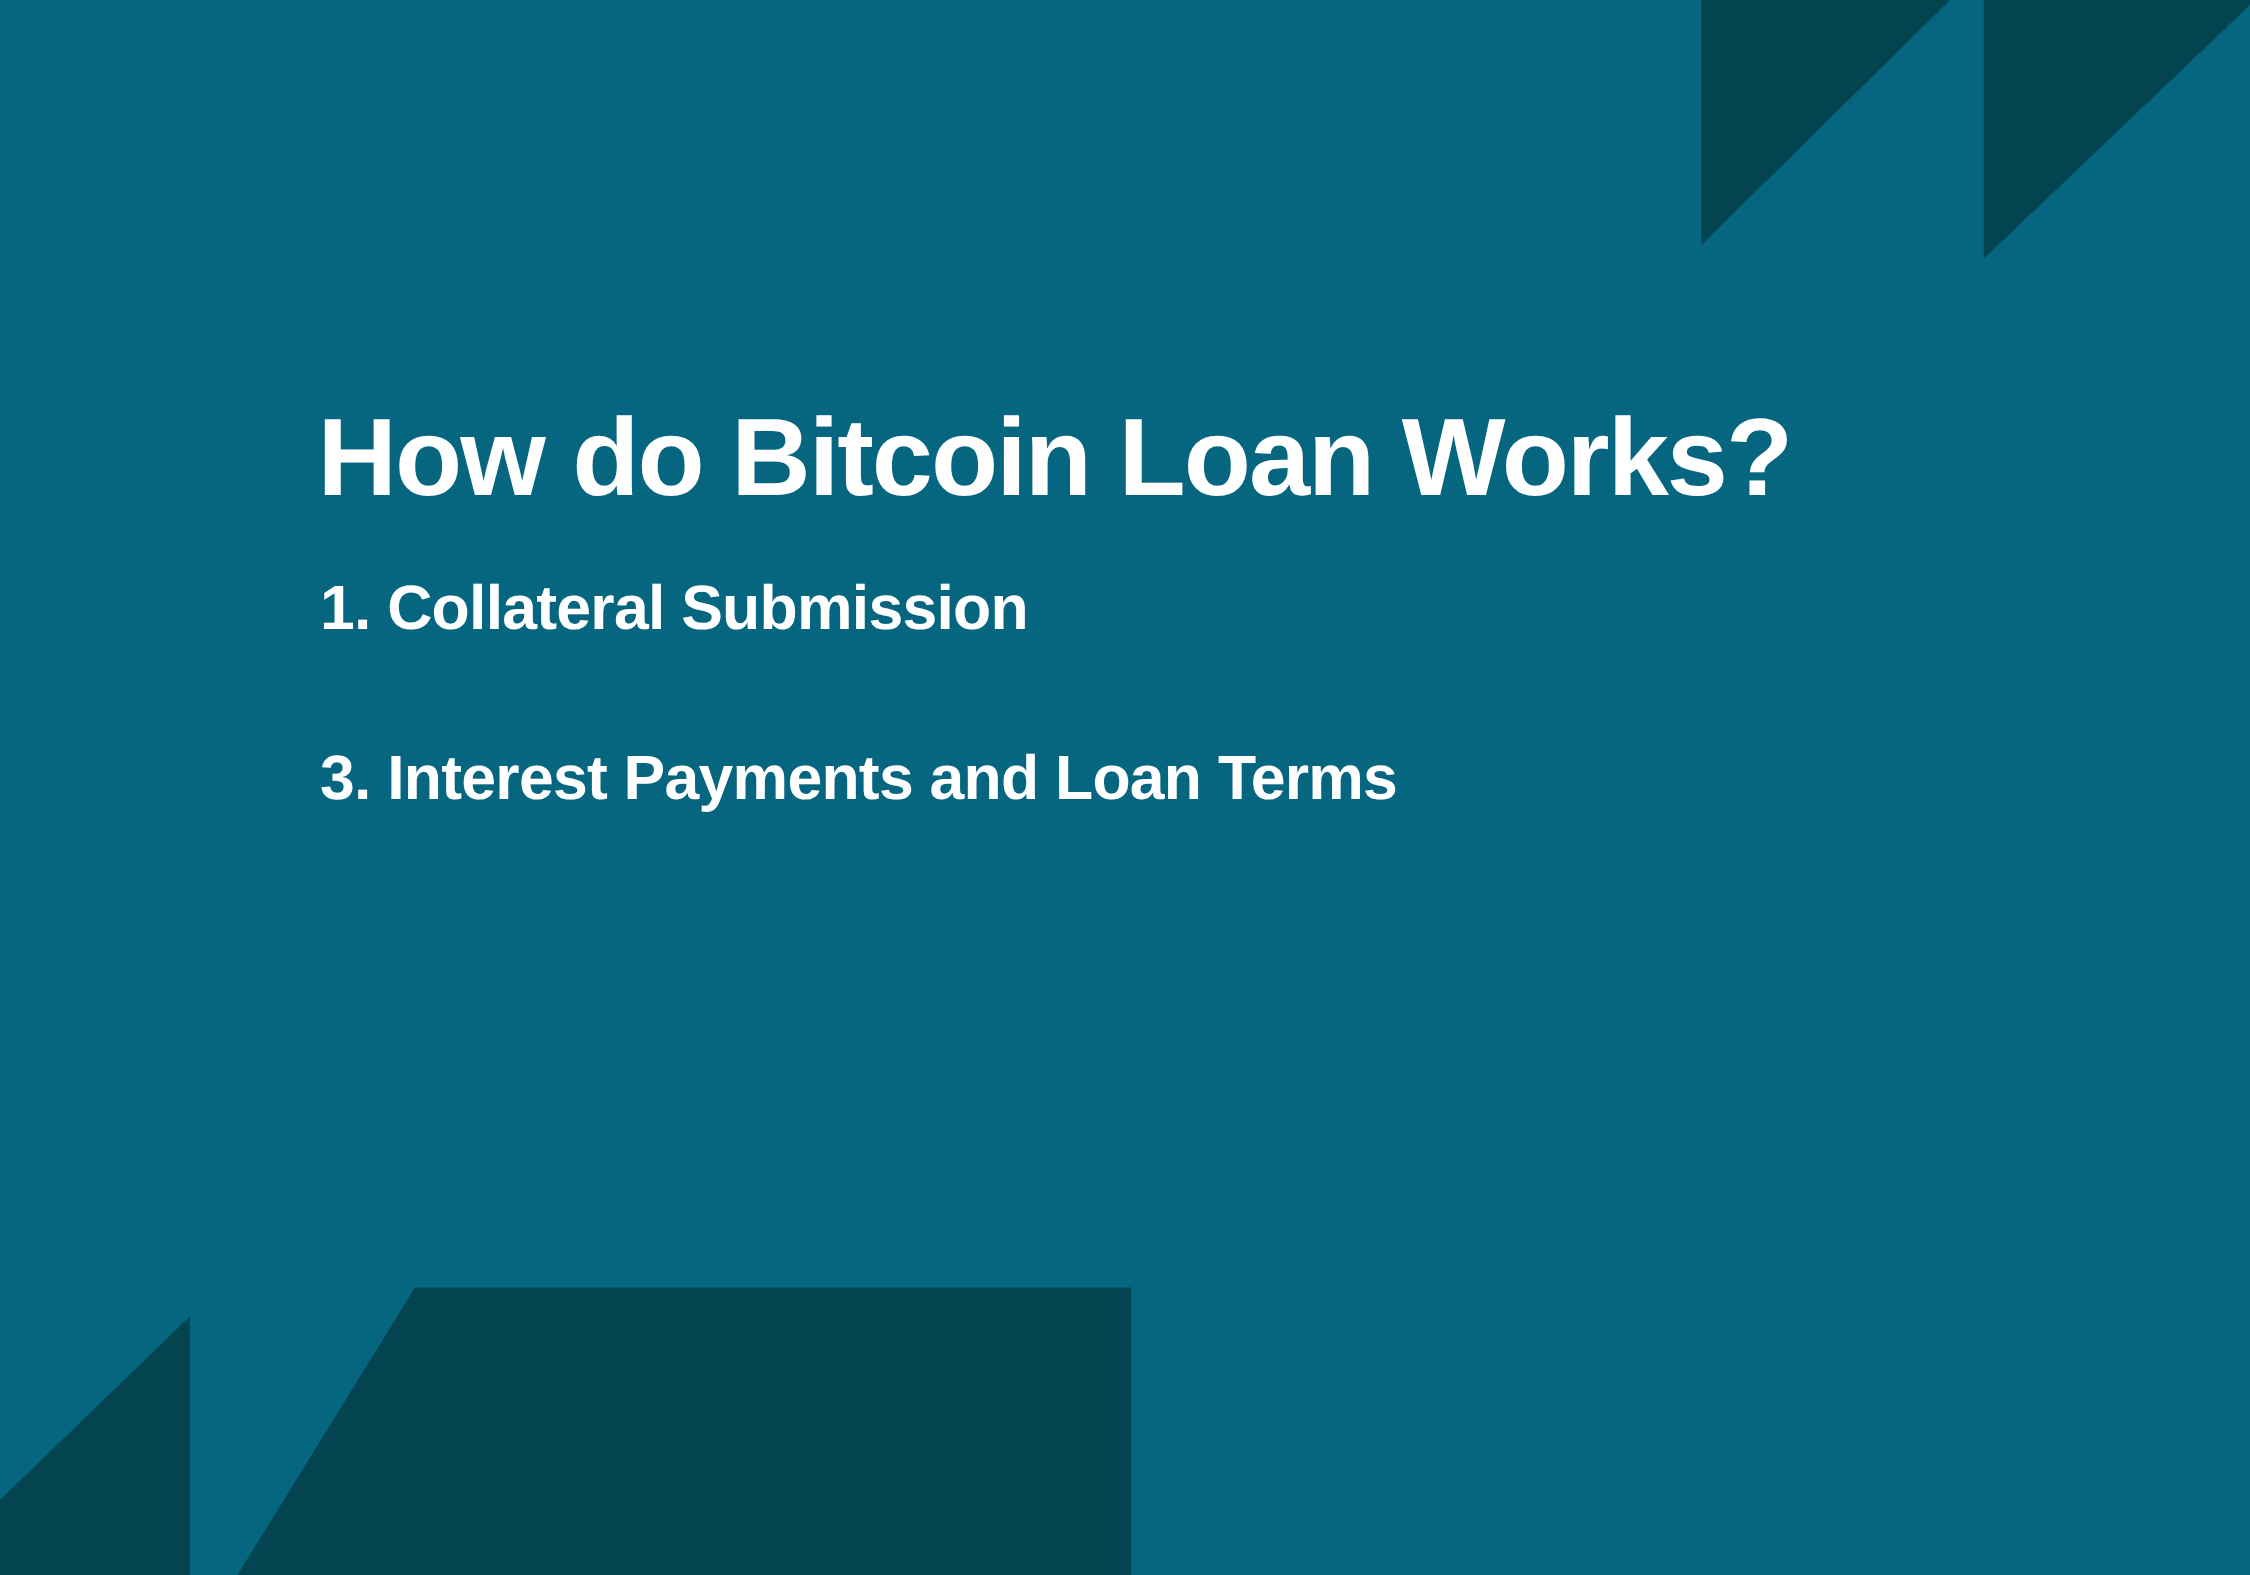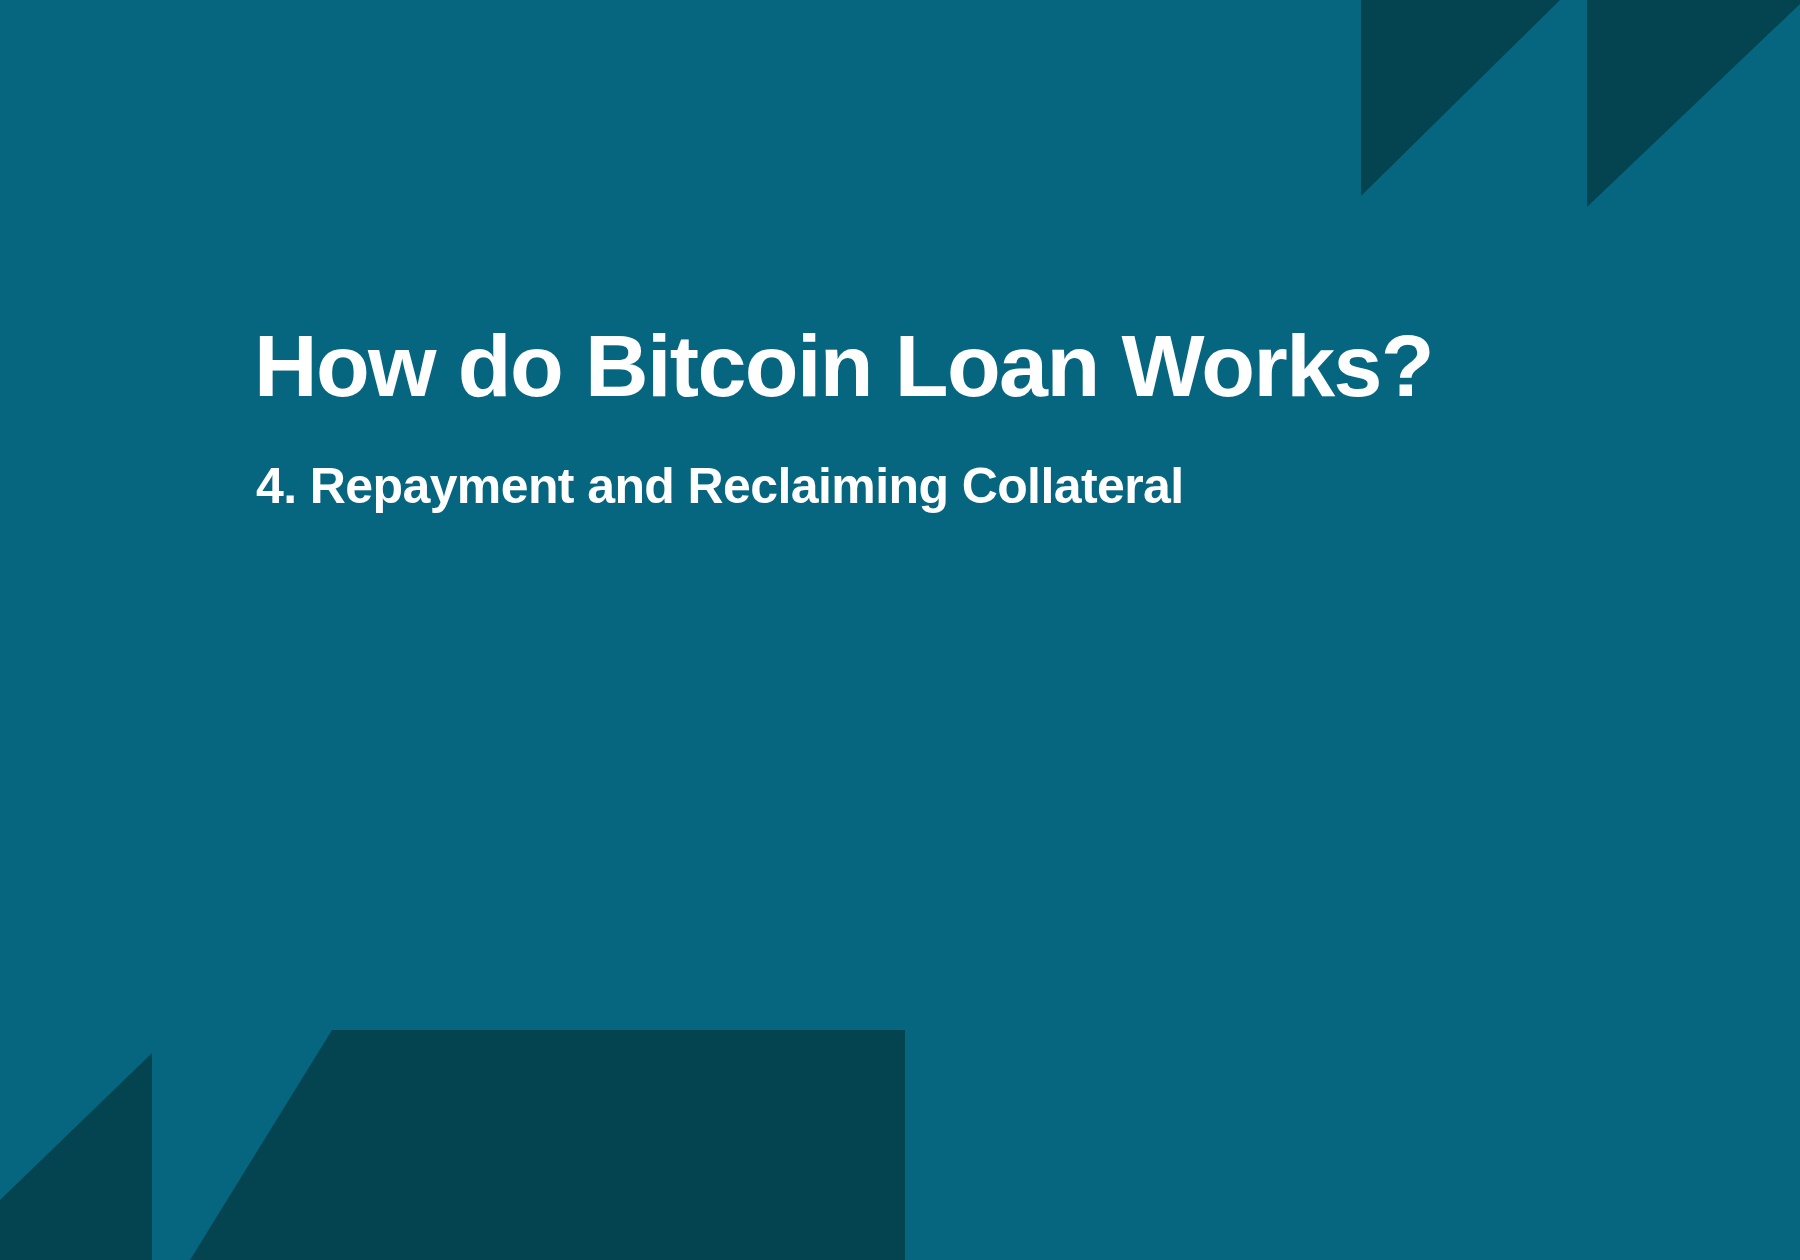--- a/index.html
+++ b/index.html
@@ -79,17 +79,18 @@
     <polygon points="1587,0 1800,0 1800,4 1587,207" fill="#044450"></polygon>
     <polygon points="152,1053 152,1260 0,1260 0,1200" fill="#044450"></polygon>
     <polygon points="332,1030 905,1030 905,1260 190,1260" fill="#044450"></polygon>
   </svg>
 
   <div class="content">
 
     <h1 class="title">How do Bitcoin Loan Works?</h1>
 
     <ul class="list">
-      <li class="list-item">4. Repayment and Reclaiming Collateral</li>
+      <li class="list-item">1. Collateral Submission</li>
+      <li class="list-item">3. Interest Payments and Loan Terms</li>
     </ul>
 
   </div>
 </div>
 
 </body></html>

